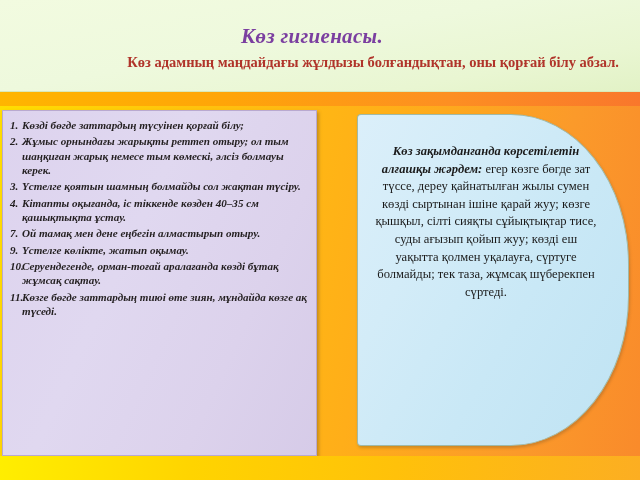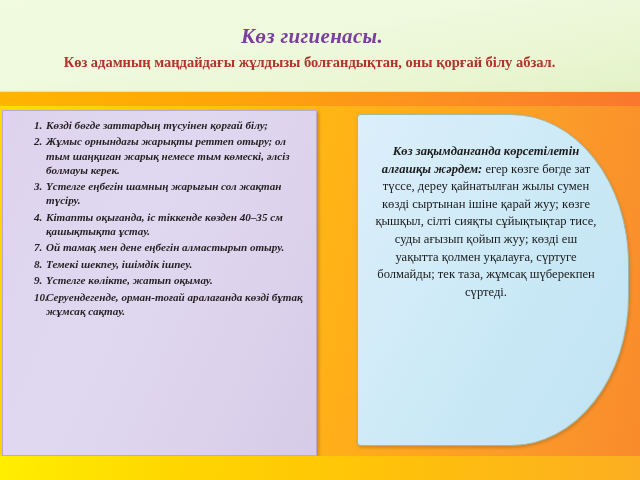--- a/index.html
+++ b/index.html
@@ -40,21 +40,21 @@
     font-weight: bold;
     font-style: italic;
     color: #7b3fa0;
     letter-spacing: 0.3px;
   }
   #subtitle {
     position: absolute;
     left: 0;
     top: 54px;
     width: 619px;
-    text-align: center;
+    text-align: right;
     font-size: 14.5px;
     font-weight: bold;
     color: #b0342a;
   }
 
   
   #header-strip {
     position: absolute;
     left: 0;
     top: 92px;
@@ -79,21 +79,20 @@
   }
   .li-row {
     font-size: 11.1px;
     font-weight: bold;
     font-style: italic;
     color: #231f20;
     line-height: 14.2px;
     margin-bottom: 2.2px;
     text-indent: 0;
     padding-left: 12px;
-    margin-left: 24px;
   }
   .li-row .num {
     display: inline-block;
     width: 12px;
     margin-left: -12px;
   }
 
   
   #aid-panel {
     position: absolute;
@@ -146,36 +145,36 @@
   <div id="header-strip"></div>
 
   <div id="list-box">
     <div class="li-row">
       <span class="num">1.</span><span>Көзді бөгде заттардың түсуінен қорғай білу;</span>
     </div>
     <div class="li-row">
       <span class="num">2.</span><span>Жұмыс орнындағы жарықты реттеп отыру; ол тым шаңқиған жарық немесе тым көмескі, әлсіз болмауы керек.</span>
     </div>
     <div class="li-row">
-      <span class="num">3.</span><span>Үстелге еңбегін шамның жарығын сол жақтан түсіру.</span>
+      <span class="num">3.</span><span>Үстелге қоятын шамның болмайды сол жақтан түсіру.</span>
     </div>
     <div class="li-row">
       <span class="num">4.</span><span>Кітапты оқығанда, іс тіккенде көзден 40–35 см қашықтықта ұстау.</span>
     </div>
     <div class="li-row">
       <span class="num">7.</span><span>Ой тамақ мен дене еңбегін алмастырып отыру.</span>
     </div>
     <div class="li-row">
-      <span class="num">8.</span><span>Темекі шекпеу, ішімдік ішпеу.</span>
-    </div>
-    <div class="li-row">
       <span class="num">9.</span><span>Үстелге көлікте, жатып оқымау.</span>
     </div>
     <div class="li-row">
       <span class="num">10.</span><span>Серуендегенде, орман-тоғай аралағанда көзді бұтақ жұмсақ сақтау.</span>
+    </div>
+    <div class="li-row">
+      <span class="num">11.</span><span>Көзге бөгде заттардың тиюі өте зиян, мұндайда көзге ақ түседі.</span>
     </div>
   </div>
 
   <div id="aid-panel">
     <div id="aid-text"><span id="aid-lead">Көз зақымданғанда көрсетілетін алғашқы жәрдем:</span><span> егер көзге бөгде зат түссе, дереу қайнатылған жылы сумен көзді сыртынан ішіне қарай жуу; көзге қышқыл, сілті сияқты сұйықтықтар тисе, суды ағызып қойып жуу; көзді еш уақытта қолмен уқалауға, сүртуге болмайды; тек таза, жұмсақ шүберекпен сүртеді.</span></div>
   </div>
 
   <div id="bottom-band"></div>
 
 </div>

